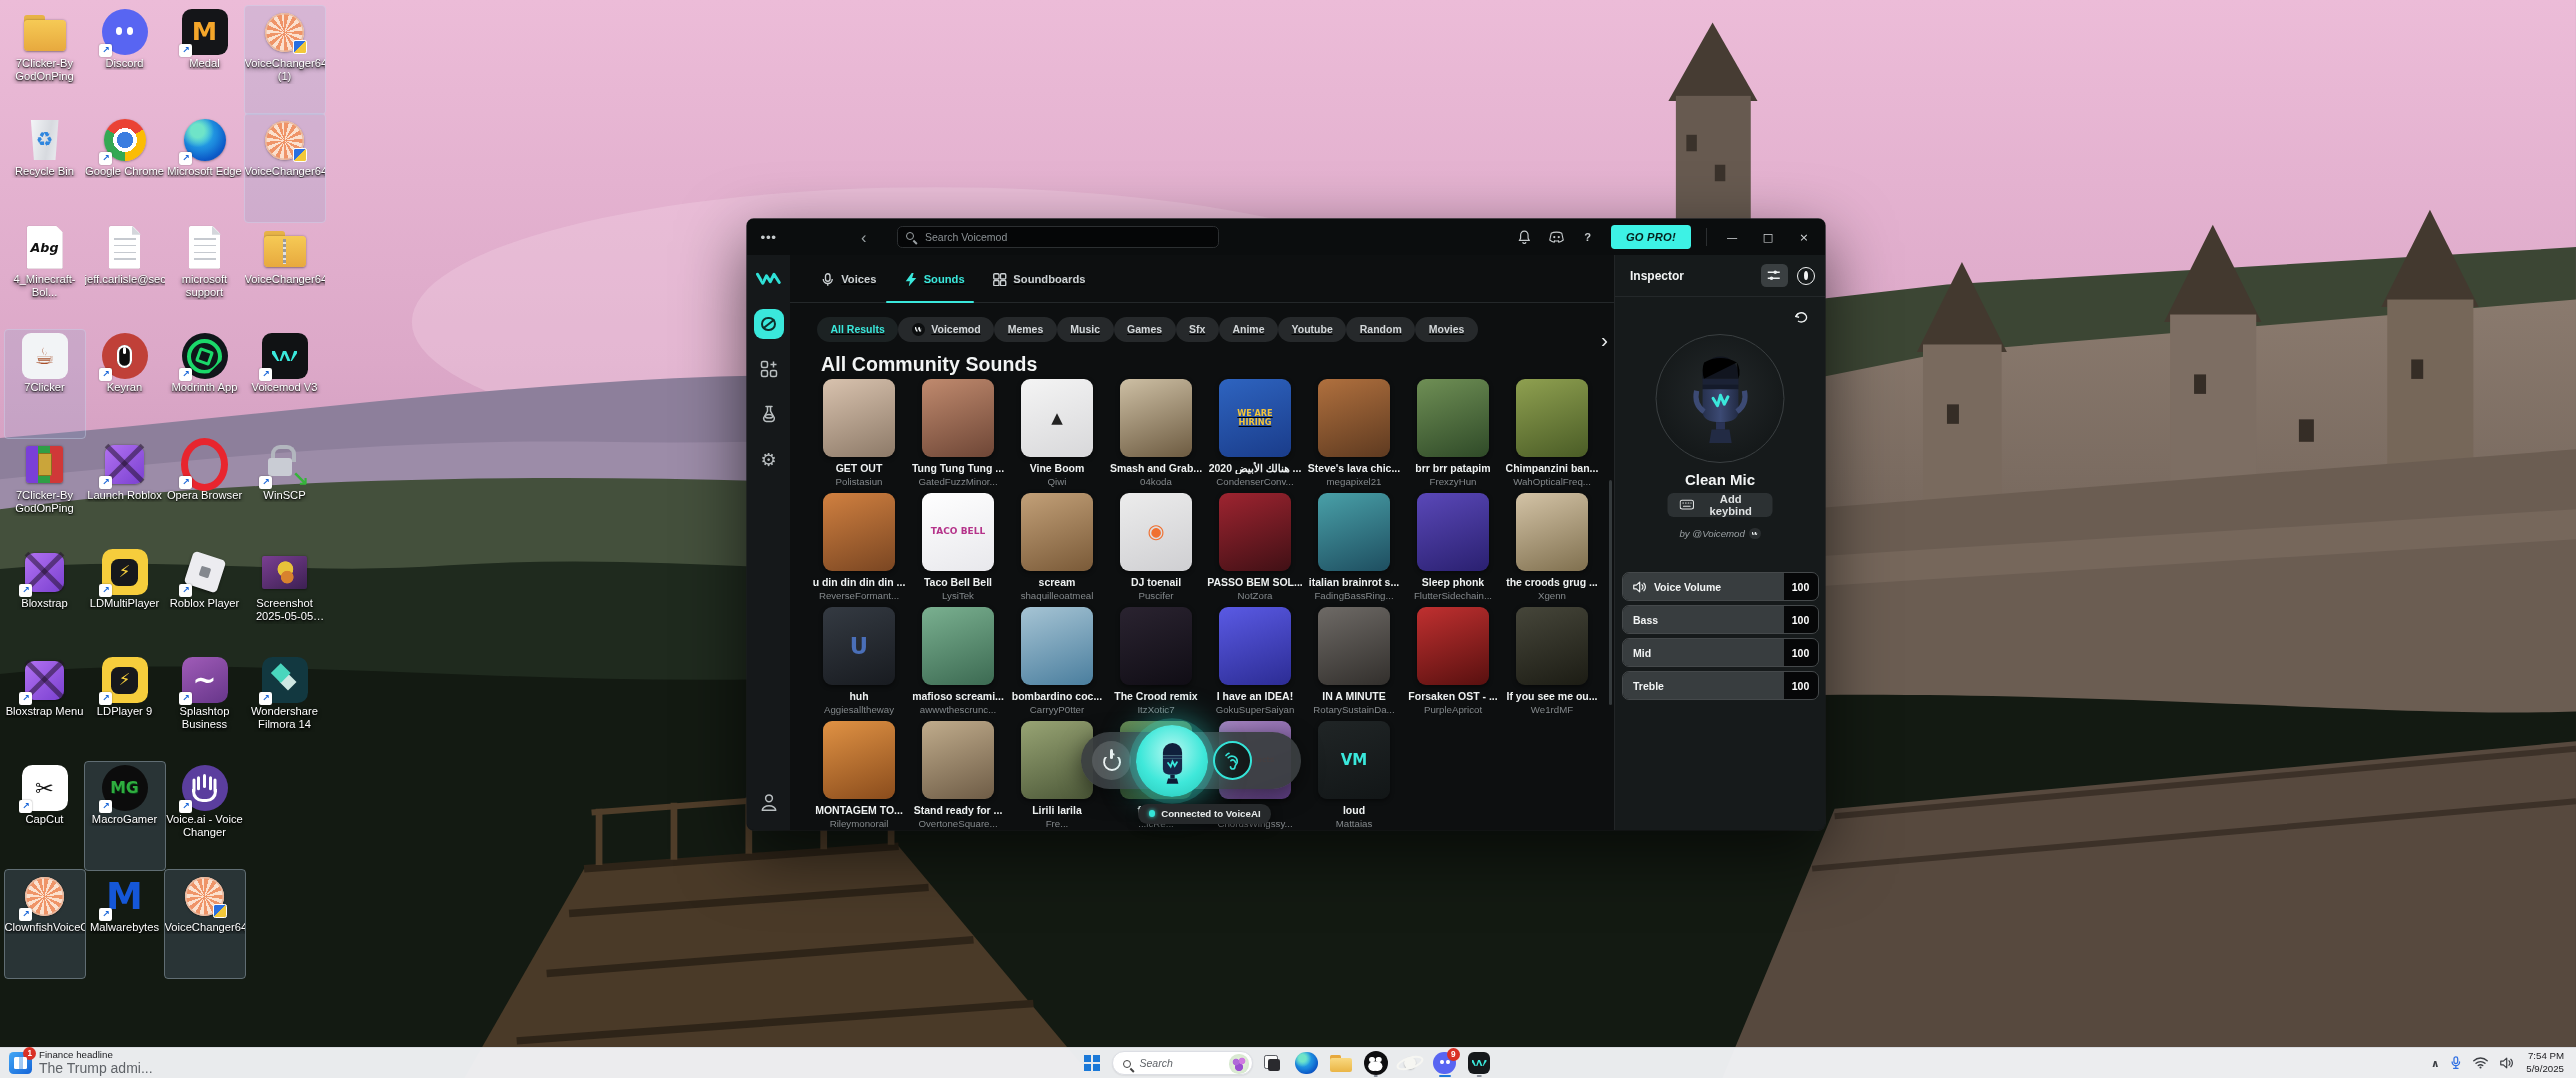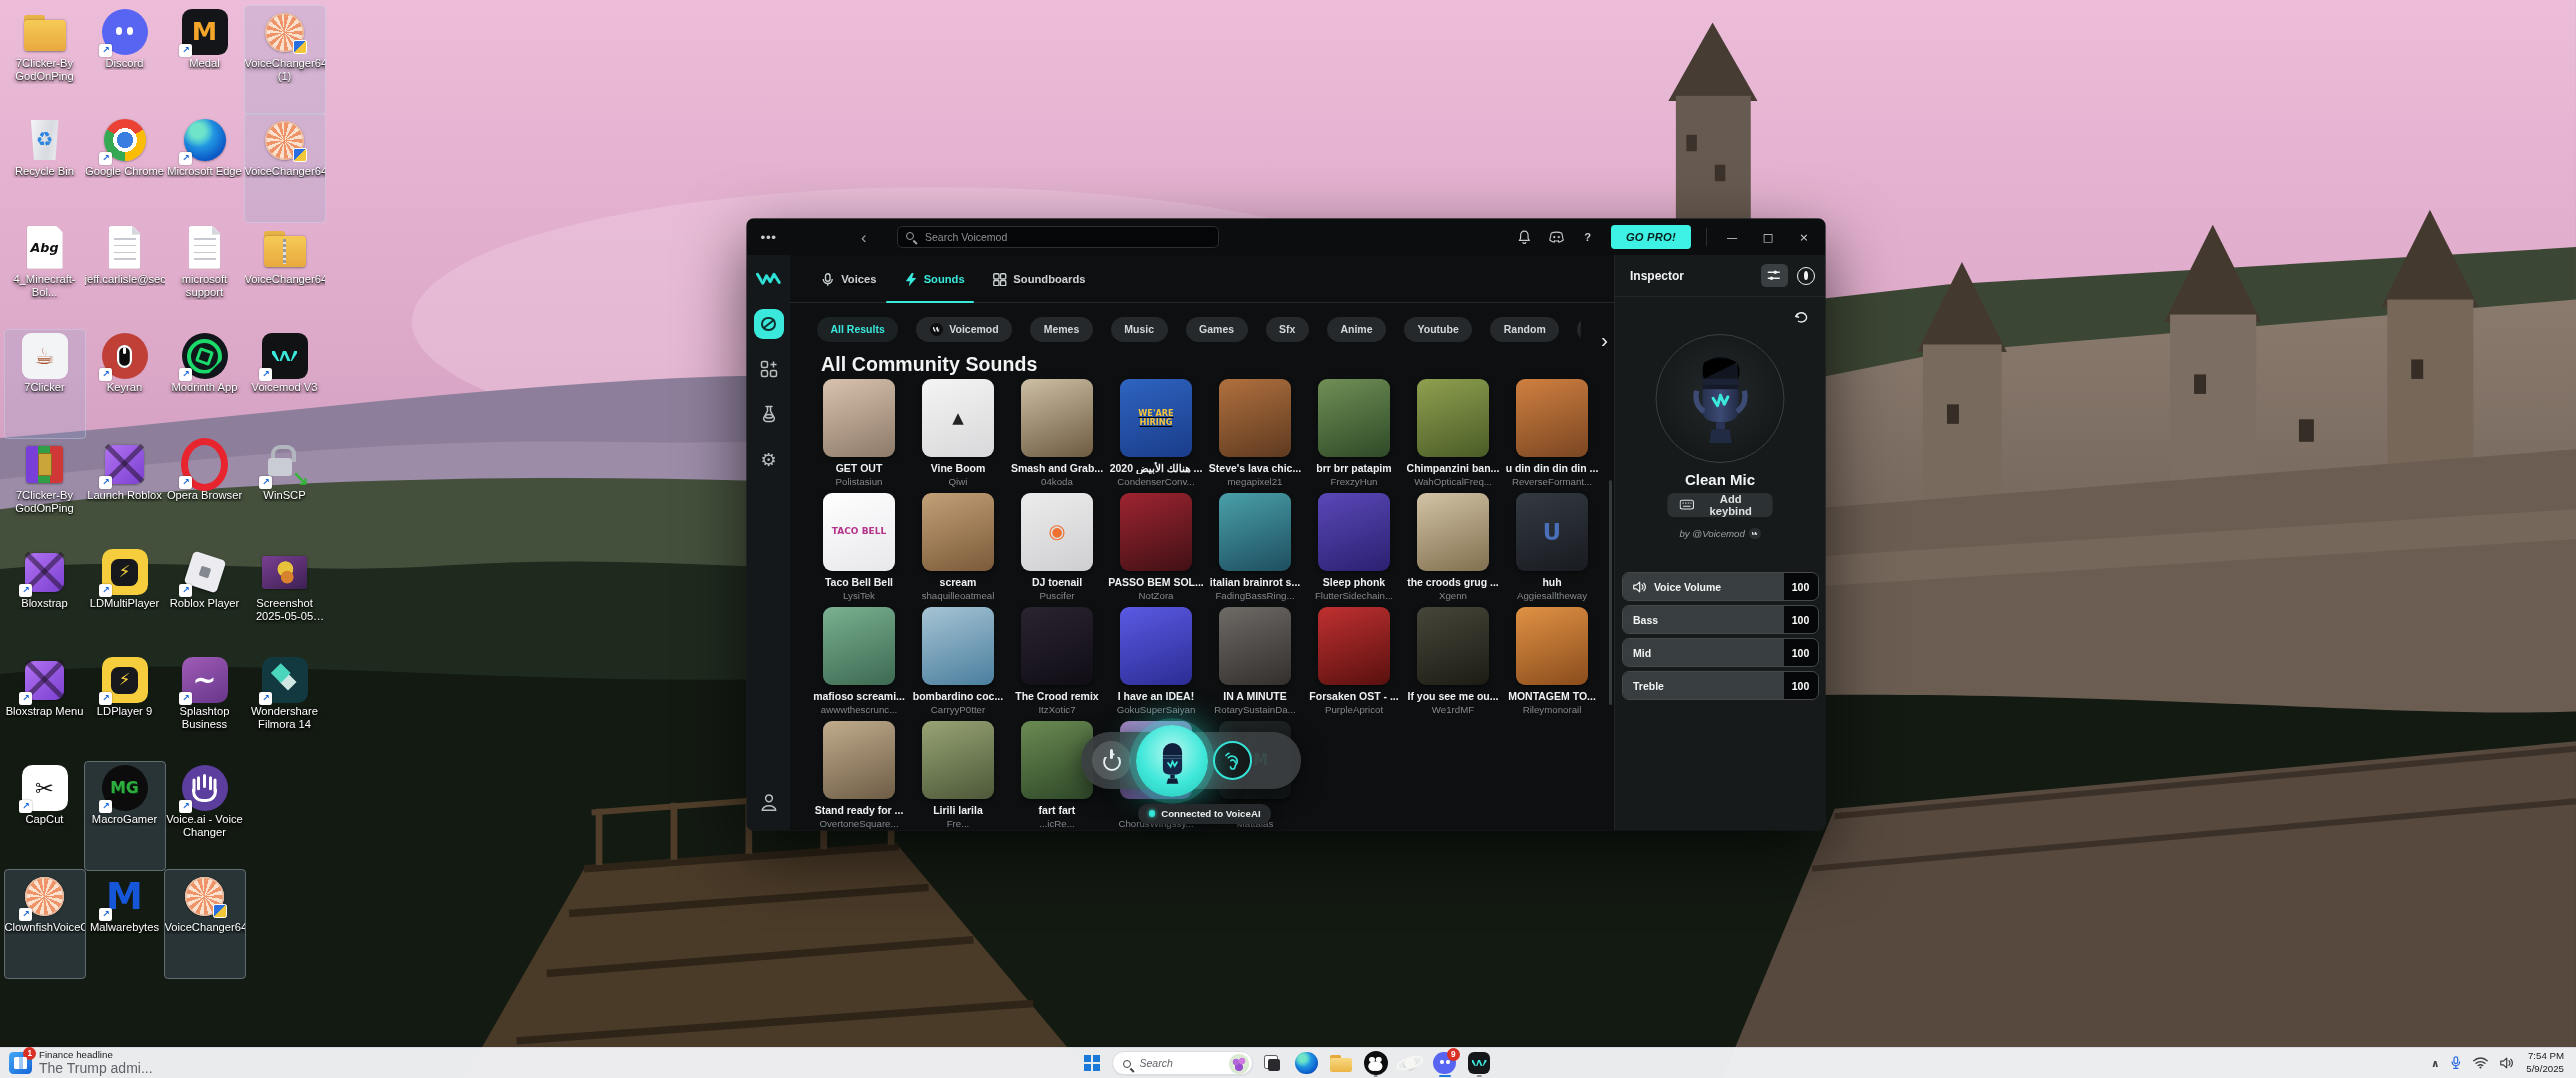--- a/index.html
+++ b/index.html
@@ -91,21 +91,21 @@
   .sb-disc::after{content:"";position:absolute;left:-1.5px;top:4.5px;width:13.5px;height:2.2px;background:#0e2f2b;transform:rotate(-38deg);}
   .sb-gear{font-family:"DejaVu Sans",sans-serif;font-size:18px;}
   #sb-user{margin-top:auto;margin-bottom:12px;}
   
   #content{position:absolute;left:43px;top:36px;width:824px;bottom:0;background:#0d0f10;}
   #tabs{display:flex;align-items:center;gap:28.5px;padding:12px 0 0 31px;height:48px;border-bottom:0.7px solid #24282a;position:relative;text-decoration:underline;}
   .tab{display:flex;align-items:center;gap:6.7px;color:#cdd2d4;font-size:11.2px;font-weight:700;cursor:pointer;padding-bottom:10.5px;}
   .tab.on{color:#3ae8dc;}
   .tab svg{display:block;}
   #tab-underline{position:absolute;left:96px;bottom:-0.7px;width:88px;height:2.2px;background:#3ae8dc;border-radius:1.5px;}
-  #chips{display:flex;align-items:center;gap:18px;margin:13.5px 0 0 27px;width:764px;overflow:hidden;white-space:nowrap;}
+  #chips{display:flex;align-items:center;gap:0;margin:13.5px 0 0 27px;width:764px;overflow:hidden;white-space:nowrap;text-decoration:underline;}
   .chip{flex:0 0 auto;height:25.5px;border-radius:12.7px;background:#26292b;color:#d3d7d9;border:none;font-size:10.5px;font-weight:700;padding:0 13.5px;cursor:pointer;display:inline-flex;align-items:center;gap:6px;font-family:"Liberation Sans",sans-serif;}
   .chip.on{background:#1c2223;color:#3ae8dc;}
   .chiplogo{display:none;width:13.5px;height:13.5px;border-radius:50%;background:#0c0e0f;position:relative;}
   .chip.has-logo .chiplogo{display:inline-block;}
   .chiplogo::after{content:"";position:absolute;left:3px;top:4.5px;width:7.5px;height:4.5px;background:#e8ecec;clip-path:polygon(0 0,18% 0,34% 100%,50% 0,66% 0,84% 100%,100% 0, 100% 30%,80% 100%,60% 100%,50% 40%,40% 100%,20% 100%,0 30%);}
   #chips-next{position:absolute;right:6px;top:72px;color:#e8ecec;font-size:21px;cursor:pointer;background:linear-gradient(90deg,rgba(13,15,16,0),#0d0f10 40%);width:30px;text-align:right;height:27px;line-height:25.5px;}
   #sect-title{margin:10.5px 0 0 31px;color:#f2f4f4;font-size:19.5px;font-weight:800;letter-spacing:0.1px;}
   #grid{position:absolute;left:19.5px;top:124px;display:grid;grid-template-columns:repeat(8,99px);grid-auto-rows:114px;}
   .tile{width:99px;cursor:pointer;}
   .thumb{width:72px;height:78px;margin:0 auto;border-radius:9px;display:flex;align-items:center;justify-content:center;overflow:hidden;box-shadow:0 1.5px 4.5px rgba(0,0,0,.45);}
@@ -715,20 +715,27 @@
     <div id="grid">
 
         <div class="tile">
           <div class="thumb" style="background: linear-gradient(160deg, rgb(216, 194, 174), rgb(141, 122, 104));">
             
           </div>
           <div class="tname">GET OUT</div>
           <div class="tauthor">Polistasiun</div>
         </div>
 
+        <div class="tile">
+          <div class="thumb" style="background: linear-gradient(160deg, rgb(192, 138, 110), rgb(110, 70, 54));">
+            
+          </div>
+          <div class="tname">Tung Tung Tung ...</div>
+          <div class="tauthor">GatedFuzzMinor...</div>
+        </div>
 
         <div class="tile">
           <div class="thumb" style="background: linear-gradient(160deg, rgb(244, 244, 244), rgb(216, 216, 218));">
             <span class="mark" style="color: rgb(34, 34, 34); font-size: 15px;">▲</span>
           </div>
           <div class="tname">Vine Boom</div>
           <div class="tauthor">Qiwi</div>
         </div>
 
         <div class="tile">

